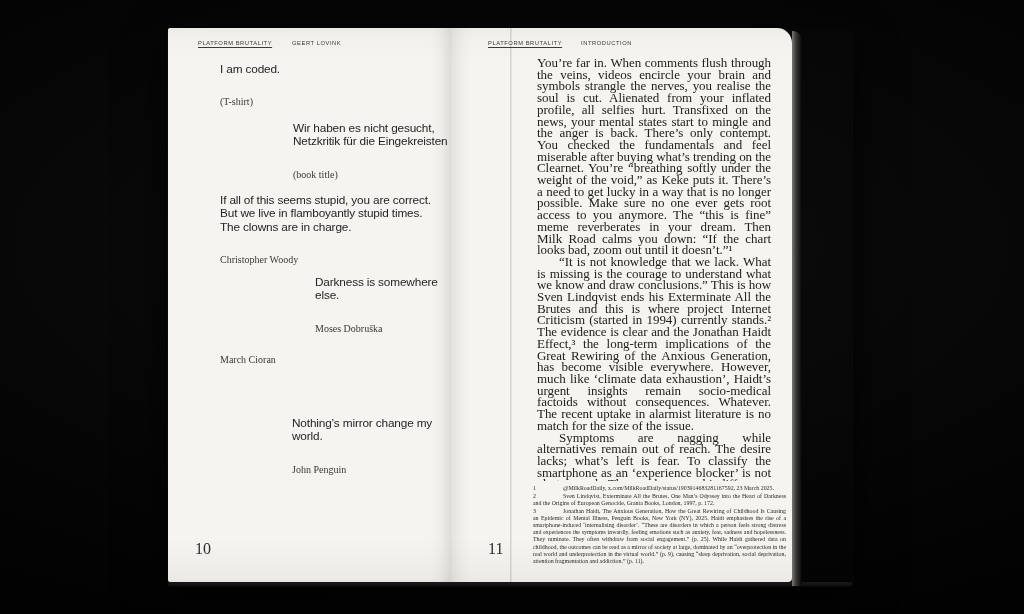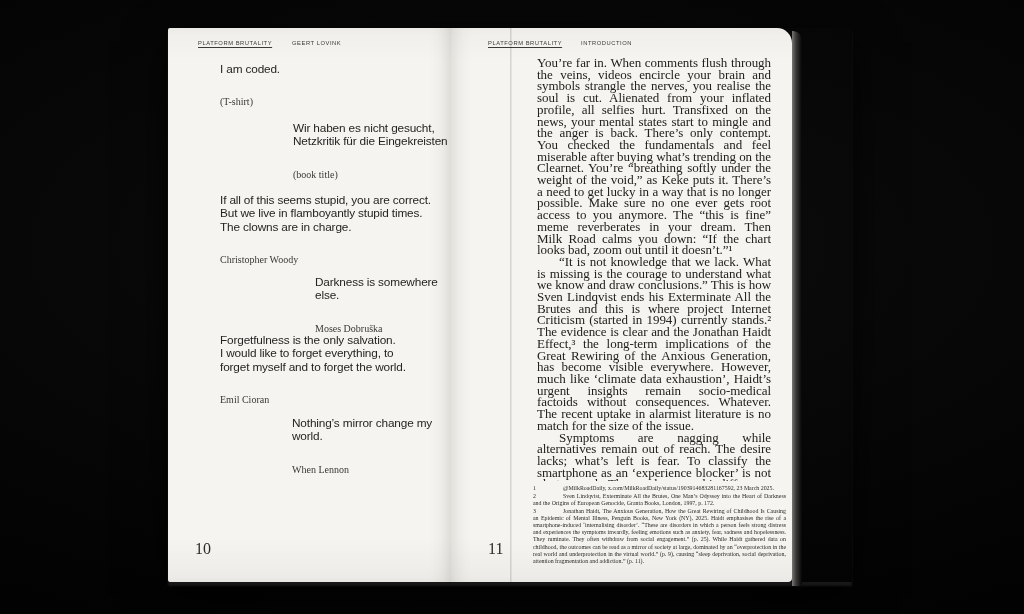--- a/index.html
+++ b/index.html
@@ -119,29 +119,26 @@
 The clowns are in charge.</div>
         <div class="q-attr">Christopher Woody</div>
       </div>
 
       <div class="quote" style="left:147px; top:248px">
         <div class="q-text">Darkness is somewhere else.</div>
         <div class="q-attr">Moses Dobruška</div>
       </div>
 
       <div class="quote" style="left:52px; top:306px">
-        <div class="q-text">Forgetfulness is the only salvation.
-I would like to forget everything, to
-forget myself and to forget the world.</div>
-        <div class="q-attr">Emil Cioran</div>
+        <div class="q-attr">March Cioran</div>
       </div>
 
       <div class="quote" style="left:124px; top:389px">
         <div class="q-text">Nothing’s mirror change my world.</div>
-        <div class="q-attr">When Lennon</div>
+        <div class="q-attr">John Penguin</div>
       </div>
 
       <div class="pagenum">10</div>
     </div>
 
     <div class="page page-right">
       <div class="runhead">
         <span class="rh-item rh-underline" style="left:37px">PLATFORM BRUTALITY</span>
         <span class="rh-item" style="left:130px">INTRODUCTION</span>
       </div>

